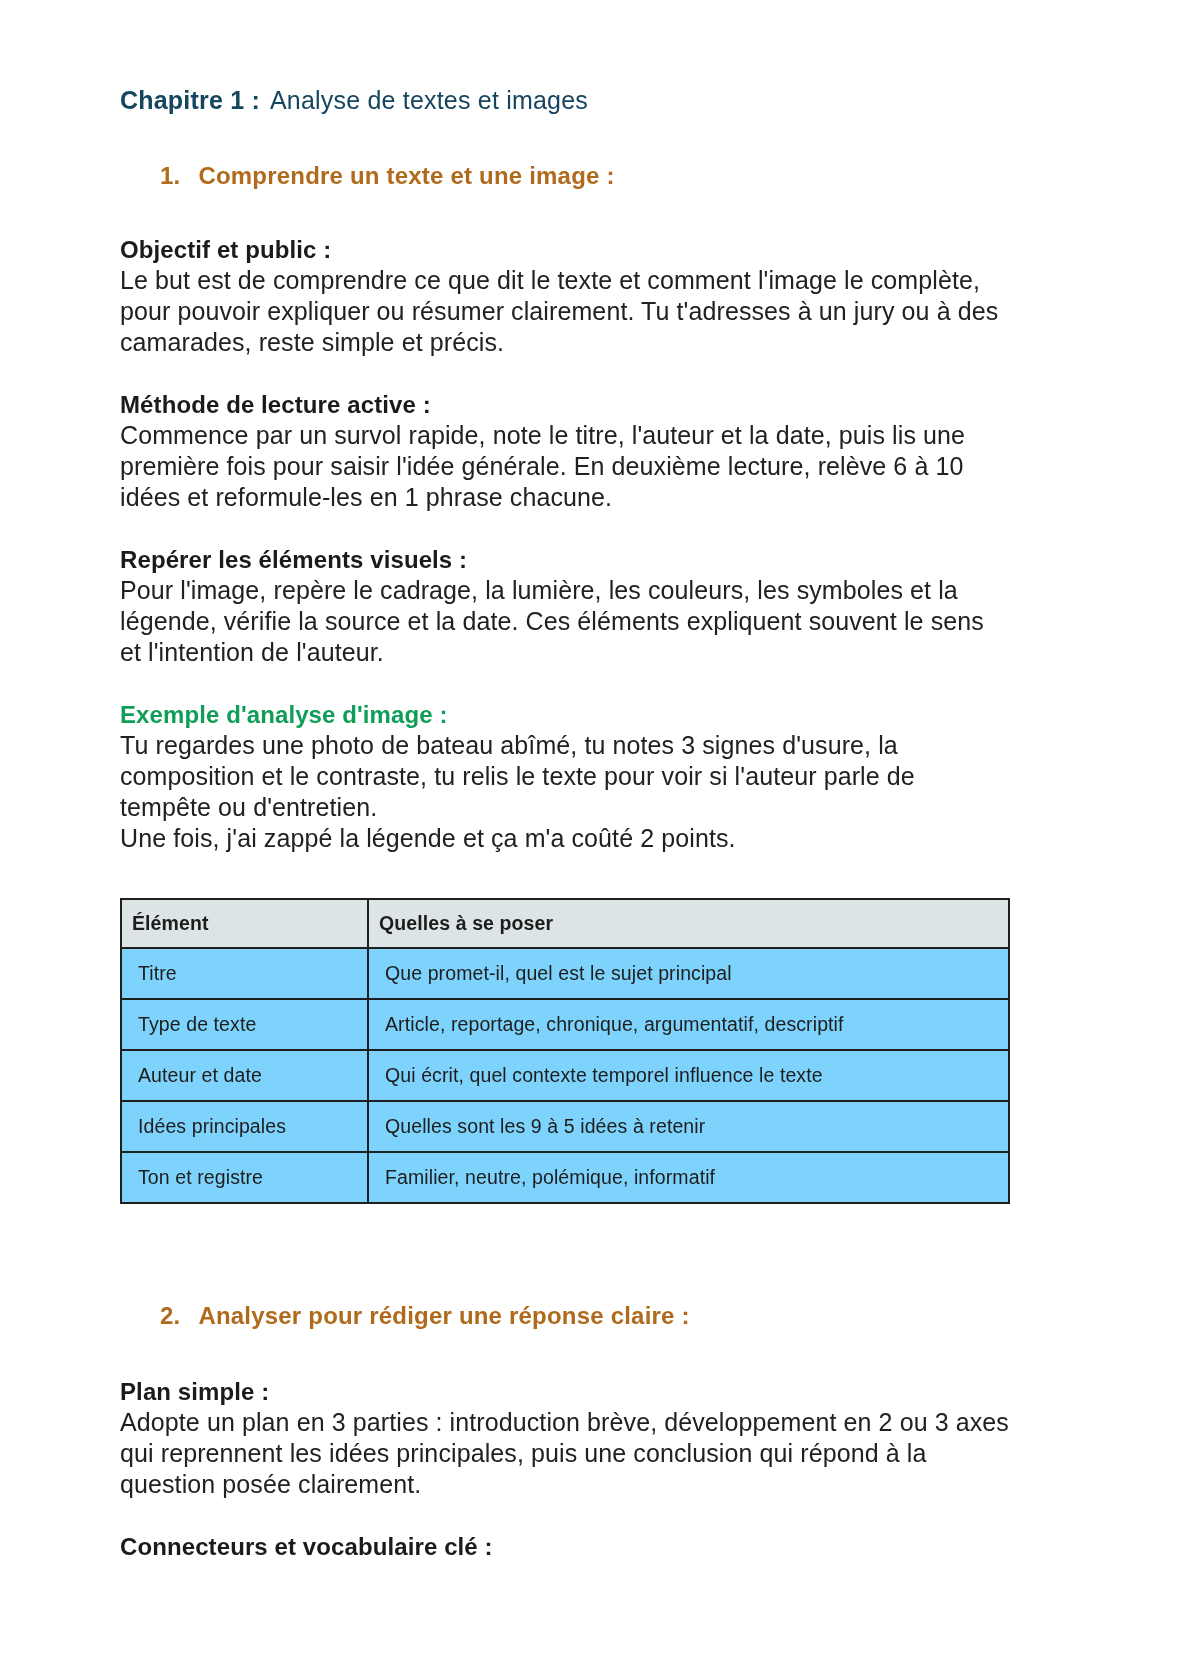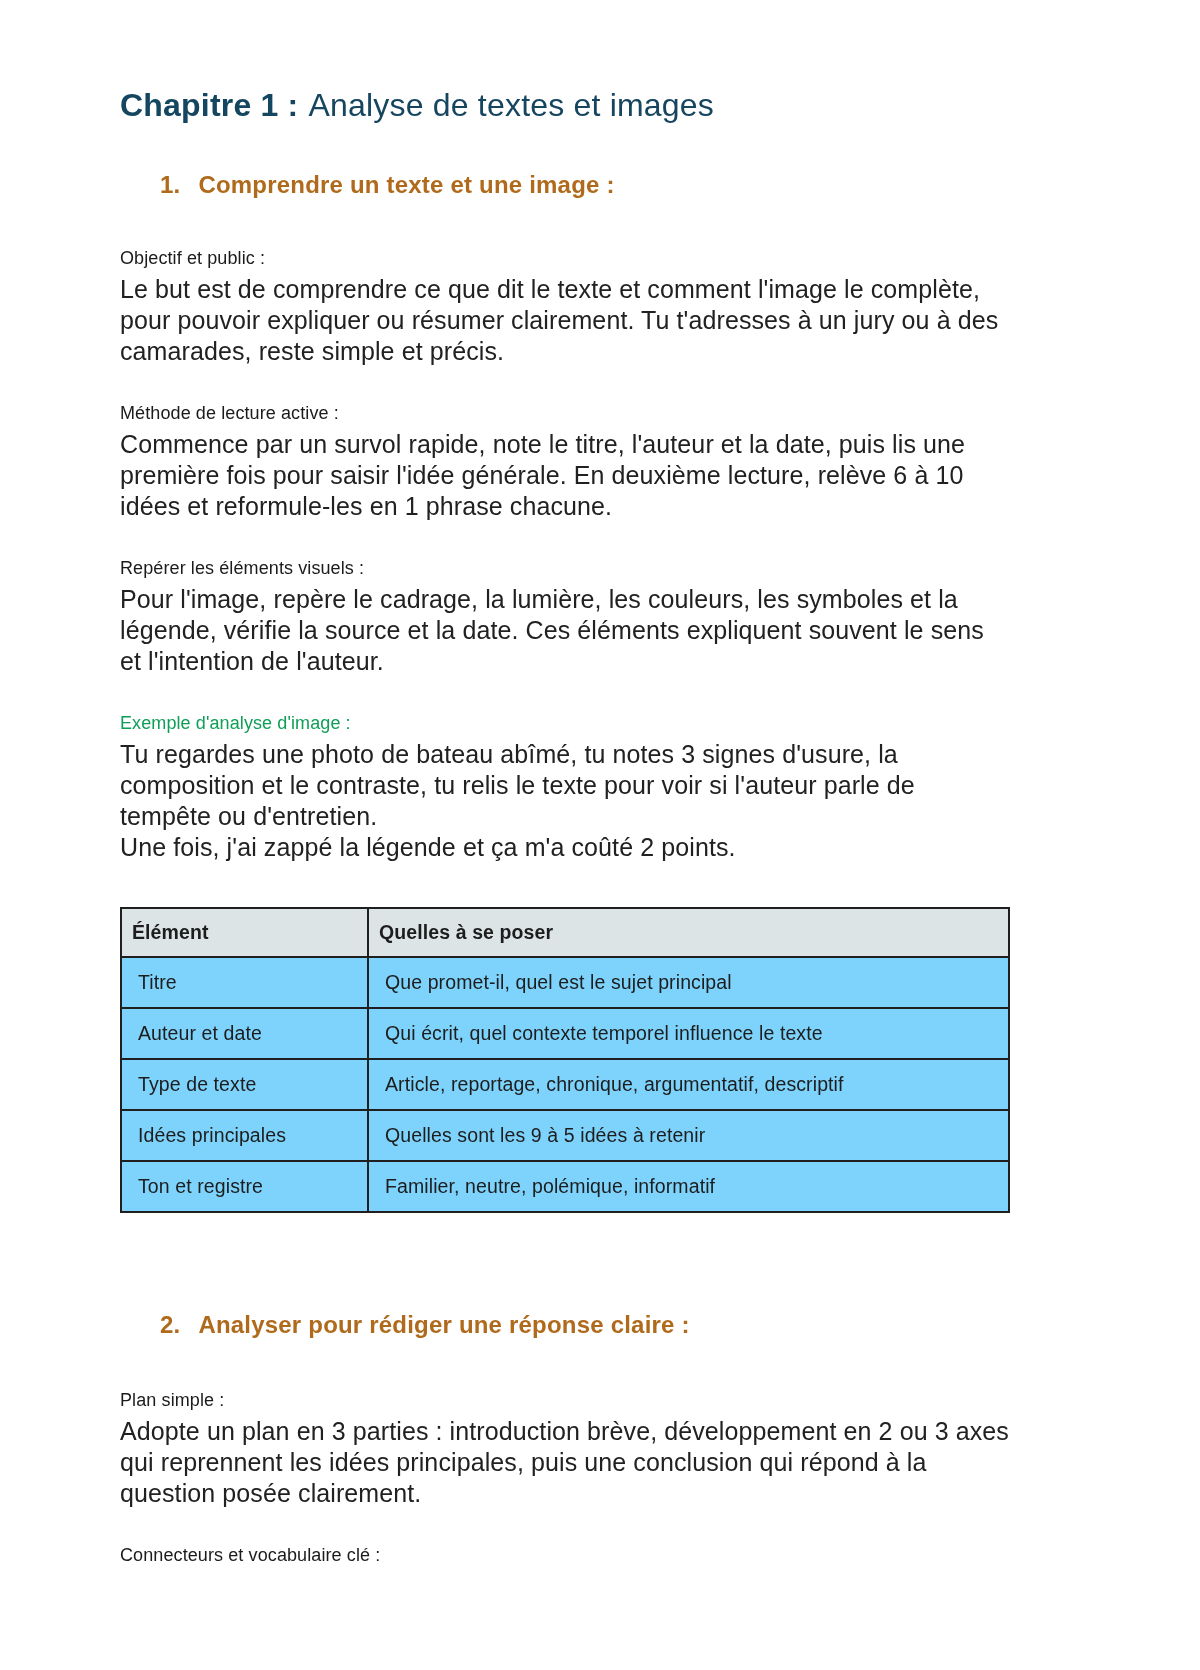--- a/index.html
+++ b/index.html
@@ -14,21 +14,21 @@
     background: #ffffff;
     padding: 85px 190px 60px 120px;
     font-family: "Liberation Sans", sans-serif;
     color: #1d1d1d;
   }
   .content {
     width: 890px;
   }
   h1.chapter {
     margin: 0 0 46px 0;
-    font-size: 32px;
+    font-size: 25px;
     line-height: 1.25;
     font-weight: 400;
     color: #16455f;
     letter-spacing: 0.2px;
   }
   h1.chapter .t-bold {
     font-weight: 700;
     color: #14465f;
     margin-right: 10px;
   }
@@ -44,22 +44,22 @@
     margin: 0 0 44px 0;
   }
   .num-heading.second {
     margin-top: 50px;
     margin-bottom: 46px;
   }
   .block {
     margin: 0 0 31px 0;
   }
   .block .b-heading {
-    font-weight: 400;
-    font-size: 18px;
+    font-weight: 700;
+    font-size: 24px;
     line-height: 31px;
     color: #1b1b1b;
     letter-spacing: 0.1px;
   }
   .block .b-heading.green {
     color: #0f9e57;
     margin-top: 20px;
   }
   .block .b-body {
     font-size: 25px;
@@ -136,26 +136,26 @@
           <th class="col-element">Élément</th>
           <th>Quelles à se poser</th>
         </tr>
       </thead>
       <tbody>
         <tr>
           <td>Titre</td>
           <td>Que promet-il, quel est le sujet principal</td>
         </tr>
         <tr>
+          <td>Type de texte</td>
+          <td>Article, reportage, chronique, argumentatif, descriptif</td>
+        </tr>
+        <tr>
           <td>Auteur et date</td>
           <td>Qui écrit, quel contexte temporel influence le texte</td>
-        </tr>
-        <tr>
-          <td>Type de texte</td>
-          <td>Article, reportage, chronique, argumentatif, descriptif</td>
         </tr>
         <tr>
           <td>Idées principales</td>
           <td>Quelles sont les 9 à 5 idées à retenir</td>
         </tr>
         <tr>
           <td>Ton et registre</td>
           <td>Familier, neutre, polémique, informatif</td>
         </tr>
       </tbody>

